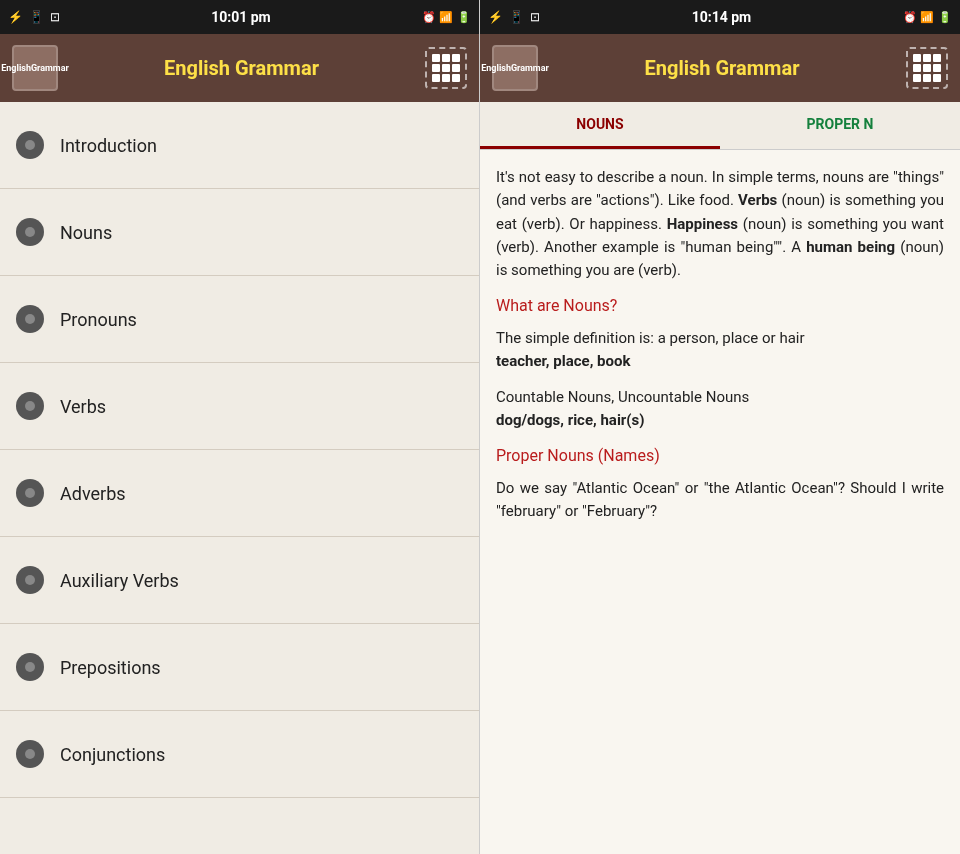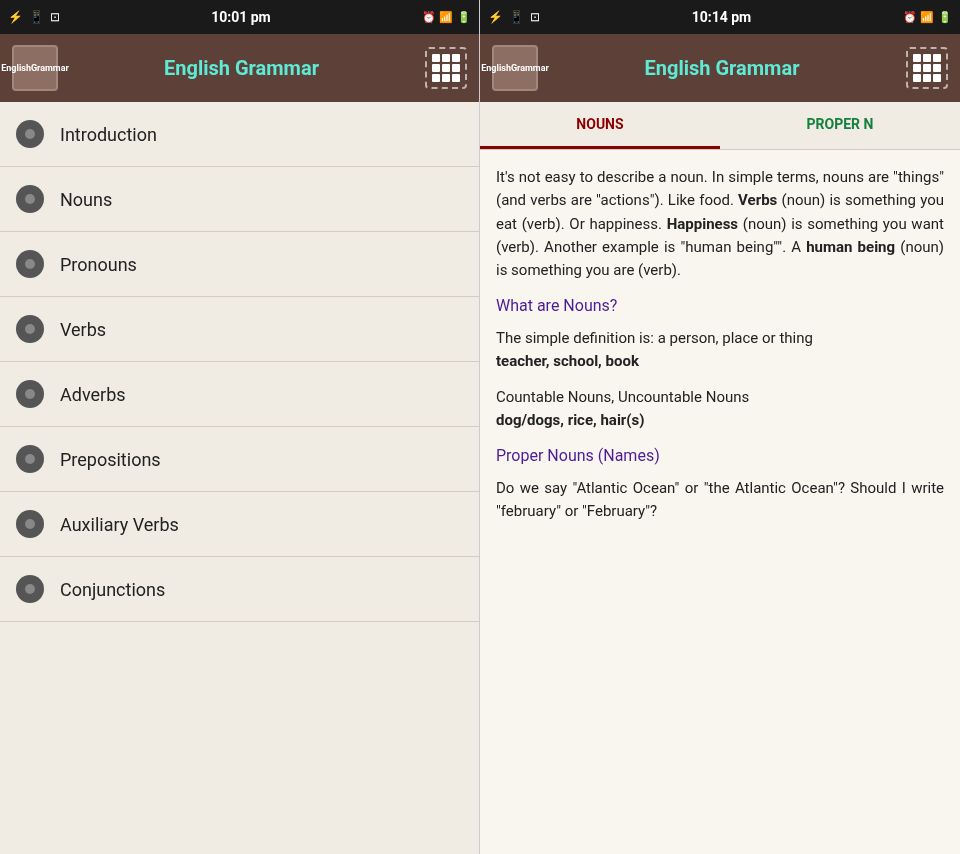--- a/index.html
+++ b/index.html
@@ -77,21 +77,21 @@
       justify-content: center;
       font-size: 9px;
       color: white;
       text-align: center;
       border: 2px solid #a1887f;
       font-weight: bold;
       line-height: 1.2;
     }
     .app-bar .app-title {
       flex: 1;
-      color: #5eead4;
+      color: #fde047;
       font-size: 20px;
       font-weight: bold;
       text-align: center;
     }
     .app-bar .grid-btn {
       width: 42px;
       height: 42px;
       border: 2px dashed rgba(255,255,255,0.6);
       border-radius: 4px;
       display: flex;
@@ -113,21 +113,21 @@
 
     
     .nav-list {
       flex: 1;
       overflow-y: auto;
       background: #f0ece4;
     }
     .nav-item {
       display: flex;
       align-items: center;
-      padding: 18px 16px;
+      padding: 29px 16px;
       border-bottom: 1px solid #d4ccc0;
       cursor: pointer;
       gap: 16px;
     }
     .nav-dot {
       width: 28px;
       height: 28px;
       background: #555;
       border-radius: 50%;
       flex-shrink: 0;
@@ -179,21 +179,21 @@
       background: #f9f6f0;
       font-size: 15px;
       line-height: 1.55;
       color: #222;
     }
     .content-area p {
       margin-bottom: 12px;
       text-align: justify;
     }
     .content-area .link-text {
-      color: #4c1d95;
+      color: #b91c1c;
       font-size: 16px;
       margin: 8px 0;
     }
     .content-area .bold {
       font-weight: bold;
     }
   </style>
 </head>
 <body>
 
@@ -251,25 +251,25 @@
     <div class="nav-item">
       <div class="nav-dot"></div>
       <span class="nav-label">Verbs</span>
     </div>
     <div class="nav-item">
       <div class="nav-dot"></div>
       <span class="nav-label">Adverbs</span>
     </div>
     <div class="nav-item">
       <div class="nav-dot"></div>
+      <span class="nav-label">Auxiliary Verbs</span>
+    </div>
+    <div class="nav-item">
+      <div class="nav-dot"></div>
       <span class="nav-label">Prepositions</span>
-    </div>
-    <div class="nav-item">
-      <div class="nav-dot"></div>
-      <span class="nav-label">Auxiliary Verbs</span>
     </div>
     <div class="nav-item">
       <div class="nav-dot"></div>
       <span class="nav-label">Conjunctions</span>
     </div>
   </div>
 </div>
 
 <div class="right-panel">
 
@@ -313,22 +313,22 @@
     <div class="tab active">NOUNS</div>
     <div class="tab">PROPER N</div>
   </div>
 
   <div class="content-area">
     <p>
       It's not easy to describe a noun. In simple terms, nouns are "things" (and verbs are "actions"). Like food. <span class="bold">Verbs</span> (noun) is something you eat (verb). Or happiness. <span class="bold">Happiness</span> (noun) is something you want (verb). Another example is "human being"". A <span class="bold">human being</span> (noun) is something you are (verb).
     </p>
     <p class="link-text">What are Nouns?</p>
     <p>
-      <span>The simple definition is: a person, place or thing</span><br>
-      <span class="bold">teacher, school, book</span>
+      <span>The simple definition is: a person, place or hair</span><br>
+      <span class="bold">teacher, place, book</span>
     </p>
     <p>
       <span>Countable Nouns, Uncountable Nouns</span><br>
       <span class="bold">dog/dogs, rice, hair(s)</span>
     </p>
     <p class="link-text">Proper Nouns (Names)</p>
     <p>
       Do we say "Atlantic Ocean" or "the Atlantic Ocean"? Should I write "february" or "February"?
     </p>
   </div>

